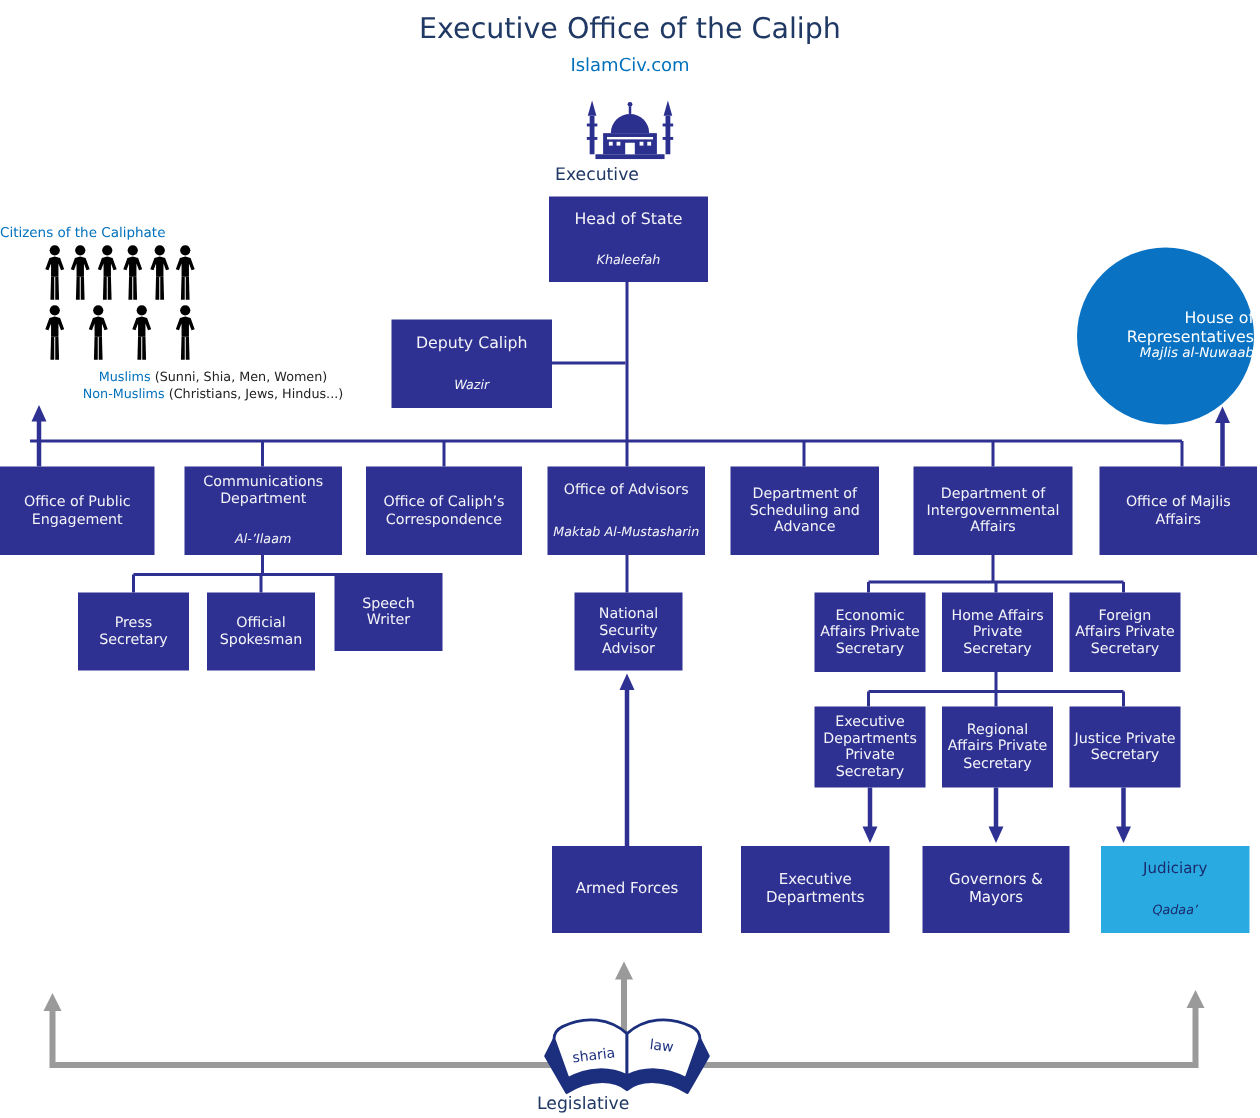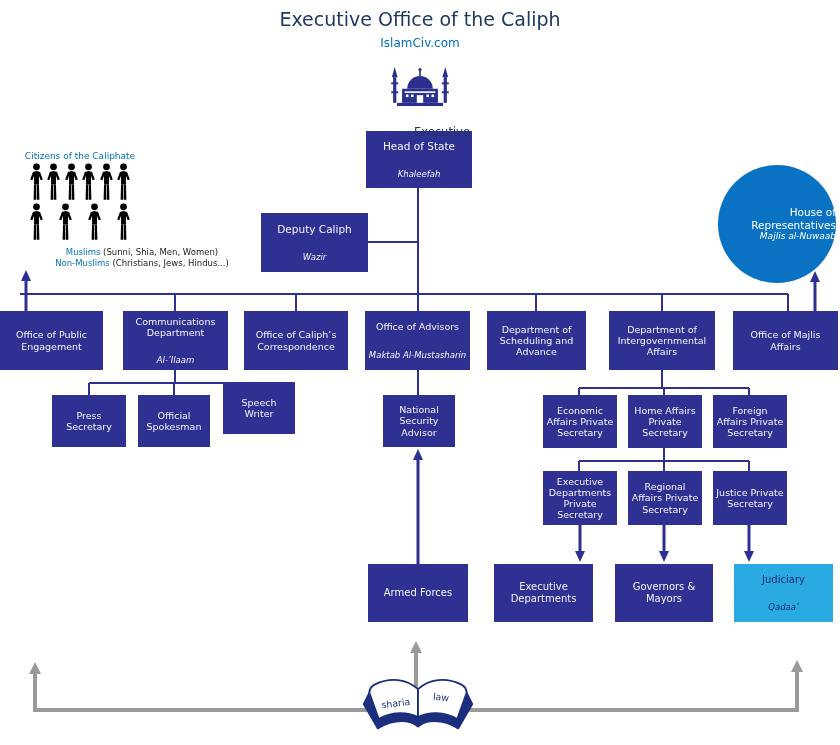--- a/index.html
+++ b/index.html
@@ -19,22 +19,22 @@
        display:flex;flex-direction:column;align-items:center;justify-content:center;
        text-align:center;font-size:9.5px;line-height:1.18;padding:2px 3px;box-sizing:border-box;}
   .box .sub{font-style:italic;font-size:8.5px;margin-top:17px;}
   .box.lg{font-size:10.5px;}
   .box.md{font-size:10px;}
   .box.cyan{background:var(--cyan);color:#1b2a6b;}
   .title{position:absolute;left:0;top:8px;width:840px;text-align:center;z-index:2;
          font-size:19px;color:var(--navy-dark);}
   .site{position:absolute;left:0;top:36px;width:840px;text-align:center;z-index:2;
         font-size:12px;color:var(--link-blue);cursor:pointer;}
-  .branch-label{position:absolute;z-index:3;text-align:right;font-size:11.5px;color:var(--navy-dark);margin-top:16px;}
-  .cit-title{position:absolute;left:0;top:151px;width:160px;text-align:center;z-index:2;
+  .branch-label{position:absolute;z-index:3;text-align:left;font-size:11.5px;color:var(--navy-dark);}
+  .cit-title{position:absolute;left:0;top:151px;width:160px;z-index:2;
              font-size:9px;color:var(--link-blue);}
   .cit-icons{position:absolute;left:28px;top:163px;width:104px;z-index:2;
              display:flex;flex-wrap:wrap;justify-content:space-between;}
   .cit-icons svg{display:block;margin-bottom:2px;}
   .cit-notes{position:absolute;left:2px;top:247px;width:280px;z-index:2;text-align:center;
              font-size:8.5px;line-height:1.25;color:#222;}
   .cit-notes .b{color:var(--link-blue);}
   .hor-circle{position:absolute;left:718px;top:165px;width:118px;height:118px;z-index:2;
               background:var(--bright-blue);border-radius:50%;color:#fff;
               display:flex;flex-direction:column;align-items:flex-end;justify-content:center;

